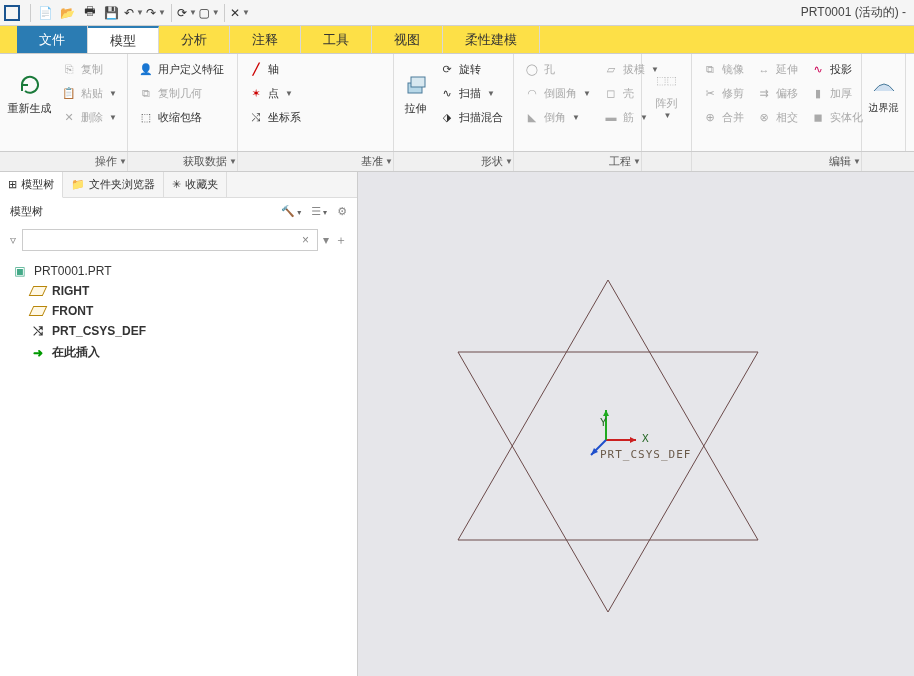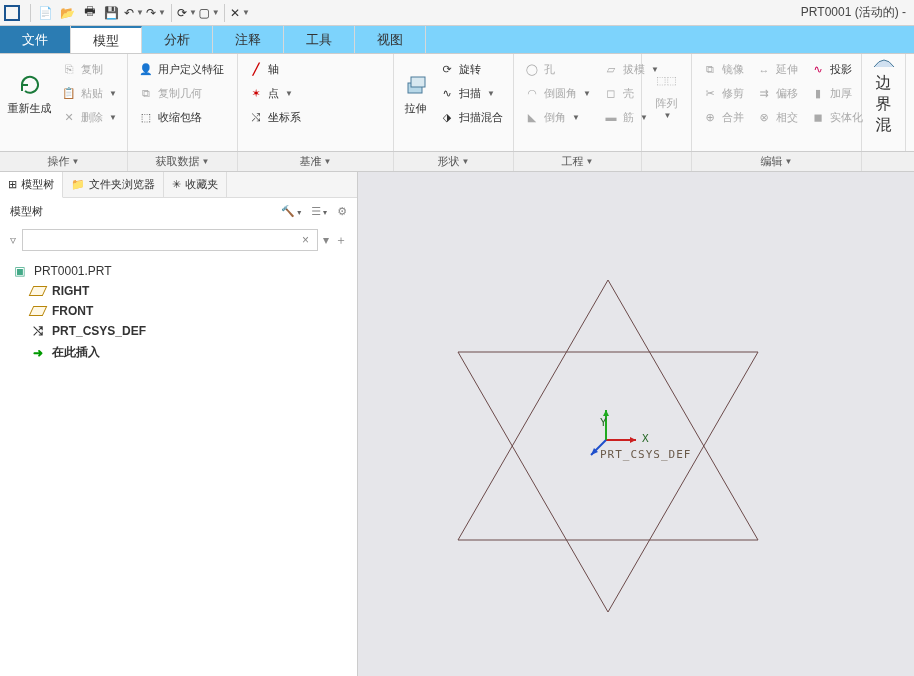--- a/index.html
+++ b/index.html
@@ -4,38 +4,38 @@
   <style>
     * { margin: 0; padding: 0; box-sizing: border-box; font-family: "Microsoft YaHei", Arial, sans-serif; }
     body { width: 914px; height: 676px; overflow: hidden; background: #fff; font-size: 12px; color: #333; }
     
     .titlebar { height: 26px; background: #f5f5f5; display: flex; align-items: center; padding: 0 4px; border-bottom: 1px solid #d0d0d0; }
     .titlebar-icon { width: 16px; height: 16px; border: 2px solid #1a5490; margin-right: 6px; }
     .titlebar-sep { width: 1px; height: 18px; background: #ccc; margin: 0 4px; }
     .qat-btn { width: 20px; height: 20px; display: inline-flex; align-items: center; justify-content: center; margin: 0 1px; cursor: pointer; }
     .title-text { margin-left: auto; font-size: 12px; color: #444; padding-right: 4px; }
     
-    .menubar { height: 28px; background: #7dd3fc; display: flex; border-bottom: 1px solid #ccc; }
+    .menubar { height: 28px; background: #fde047; display: flex; border-bottom: 1px solid #ccc; padding-left: 17px; }
     .menu-tab { padding: 0 22px; display: flex; align-items: center; font-size: 13px; cursor: pointer; border-right: 1px solid #d8d8d8; }
     .menu-tab.file { background: #2b7cb3; color: #fff; }
     .menu-tab.active { background: #fff; border-top: 2px solid #2b7cb3; }
     
     .ribbon { height: 98px; background: #fafafa; display: flex; border-bottom: 1px solid #ccc; }
     .ribbon-group { border-right: 1px solid #ddd; padding: 4px 6px; display: flex; flex-direction: column; }
     .rg-content { flex: 1; display: flex; align-items: flex-start; gap: 4px; }
     .rg-big { display: flex; flex-direction: column; align-items: center; justify-content: center; width: 48px; height: 70px; cursor: pointer; font-size: 11px; text-align: center; }
     .rg-big .icon { width: 28px; height: 28px; margin-bottom: 2px; display:flex; align-items:center; justify-content:center; }
     .rg-col { display: flex; flex-direction: column; gap: 2px; }
     .rg-small { display: flex; align-items: center; gap: 4px; height: 22px; padding: 0 4px; cursor: pointer; font-size: 11px; white-space: nowrap; }
     .rg-small.disabled { color: #aaa; }
     .rg-small .sicon { width: 16px; height: 16px; display:inline-flex; align-items:center; justify-content:center; }
     .dd { font-size: 8px; color: #666; margin-left: 2px; }
     
     .group-footer { height: 20px; background: #f0f0f0; display: flex; border-bottom: 1px solid #ccc; }
-    .gf-cell { border-right: 1px solid #ddd; display: flex; align-items: center; justify-content: center; font-size: 11px; color: #555; }
+    .gf-cell { border-right: 1px solid #ddd; display: flex; align-items: center; justify-content: flex-end; font-size: 11px; color: #555; }
     
     .main { display: flex; height: calc(676px - 26px - 28px - 98px - 20px); }
     .sidebar { width: 358px; background: #fff; border-right: 1px solid #ccc; display: flex; flex-direction: column; }
     .sb-tabs { display: flex; background: #f5f5f5; border-bottom: 1px solid #ddd; height: 26px; }
     .sb-tab { padding: 0 8px; display: flex; align-items: center; gap: 4px; font-size: 11px; cursor: pointer; border-right: 1px solid #ddd; }
     .sb-tab.active { background: #fff; border-bottom: 1px solid #fff; margin-bottom: -1px; }
     .sb-header { display: flex; align-items: center; padding: 6px 10px; font-size: 11px; justify-content: space-between; }
     .sb-tools { display:flex; gap:10px; color:#888; }
     .sb-search { display: flex; align-items: center; padding: 4px 10px; gap: 6px; }
     .sb-search input { flex: 1; border: 1px solid #ccc; height: 22px; padding: 0 4px; font-size: 11px; }
@@ -73,20 +73,21 @@
   <span class="title-text">PRT0001 (活动的) -</span>
 </div>
 
 <div class="menubar">
   <div class="menu-tab file">文件</div>
   <div class="menu-tab active">模型</div>
   <div class="menu-tab">分析</div>
   <div class="menu-tab">注释</div>
   <div class="menu-tab">工具</div>
   <div class="menu-tab">视图</div>
+  <div class="menu-tab">柔性建模</div>
 </div>
 
 <div class="ribbon">
 
   <div class="ribbon-group" style="width:128px">
     <div class="rg-content">
       <div class="rg-big">
         <span class="icon">
             <svg width="24" height="24">
               <path d="M4 12a8 8 0 1 1 3 6" fill="none" stroke="#1a7a3a" stroke-width="2"></path>
@@ -277,21 +278,21 @@
   </div>
 
   <div class="ribbon-group" style="width:44px">
     <div class="rg-content">
       <div class="rg-big">
         <span class="icon">
             <svg width="24" height="20">
               <path d="M2 16 Q12 2 22 16" fill="#d0e0f0" stroke="#4a7a9a"></path>
             </svg>
           </span>
-        <span style="font-size:16px">边界混</span>
+        <span style="font-size:10px">边界混</span>
       </div>
     </div>
   </div>
 </div>
 
 <div class="group-footer">
   <div class="gf-cell" style="width:128px">
       <span>操作</span>
       <span class="dd">▼</span>
     </div>

